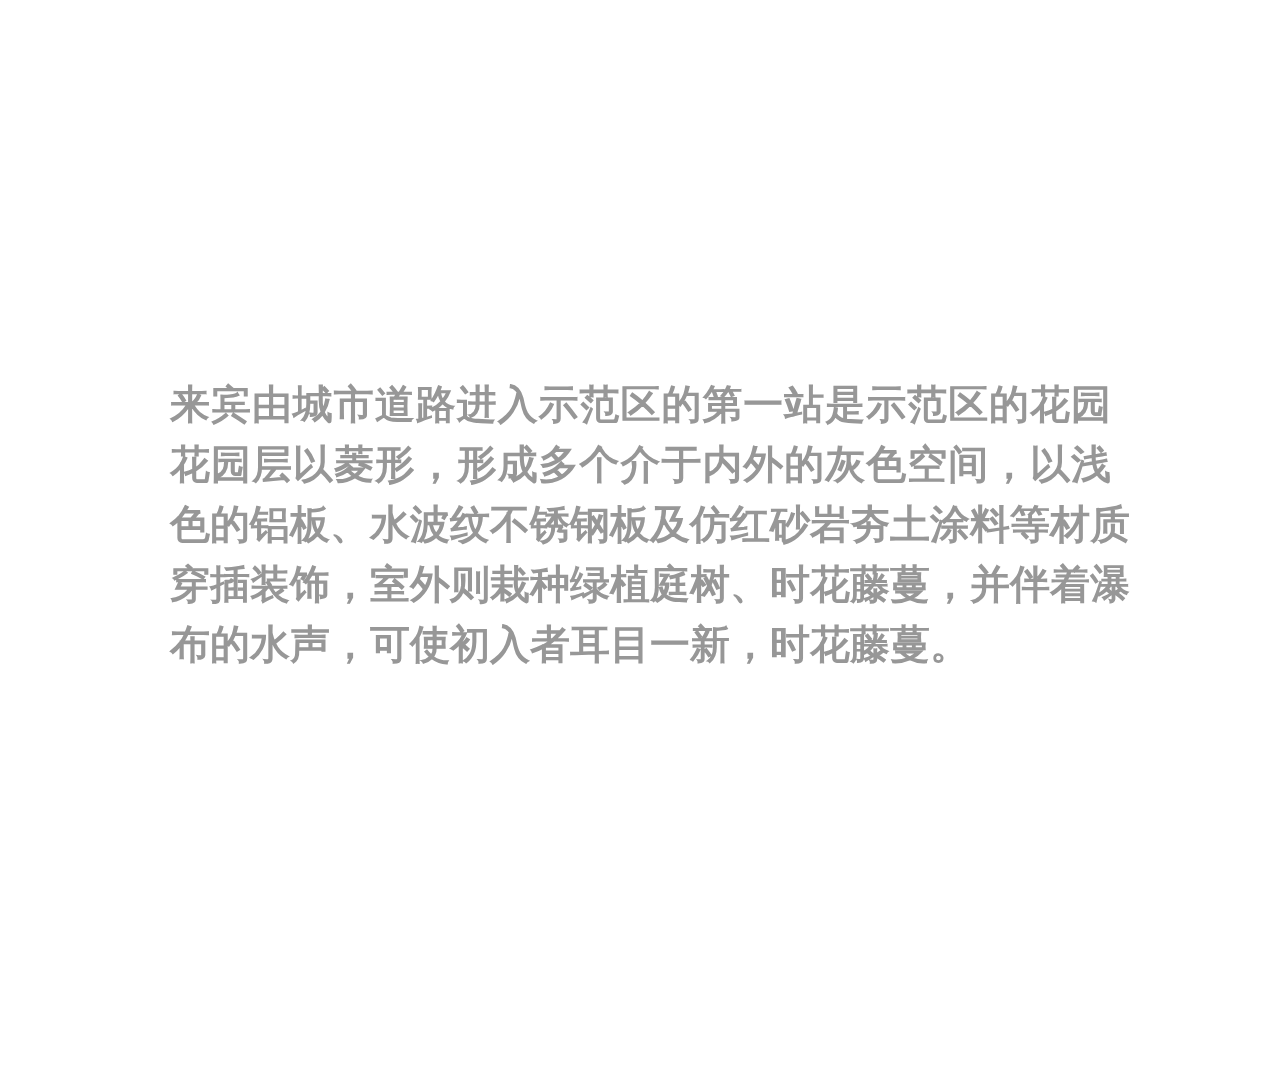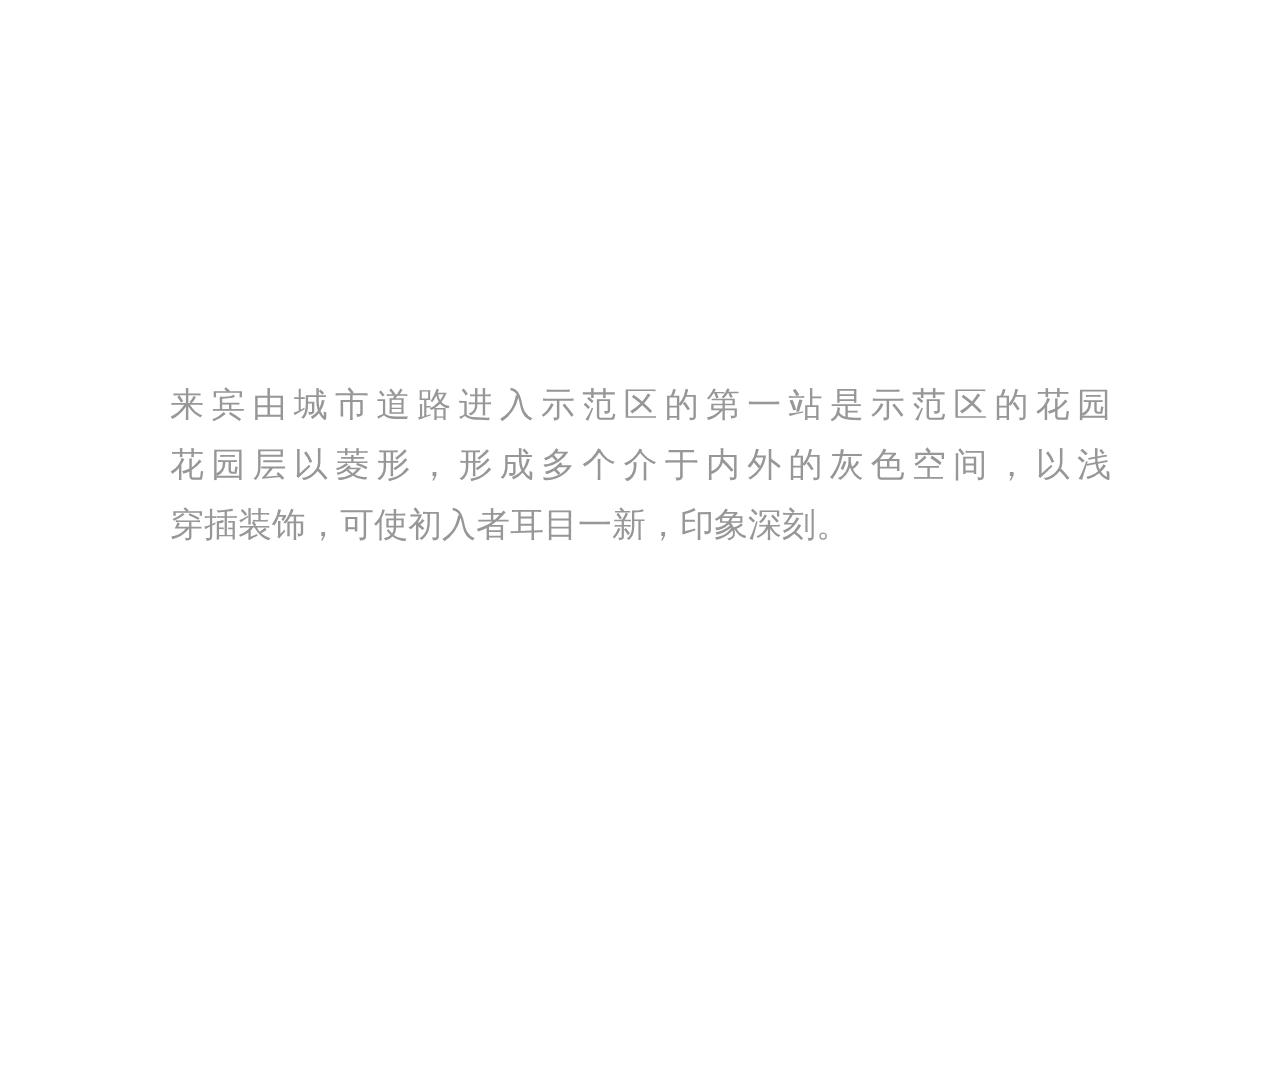--- a/index.html
+++ b/index.html
@@ -18,37 +18,39 @@
     position: absolute;
     inset: 0;
     background: #ffffff;
   }
   .paragraph {
     position: absolute;
     left: 170px;
     top: 374px;
     width: 941px;
     color: var(--text-color, #979797);
-    font-size: 34px;
+    font-size: 40px;
     line-height: 60px;
-    font-weight: 400;
+    font-weight: 700;
     letter-spacing: 0;
   }
   .paragraph .line {
     text-align: justify;
     text-justify: inter-ideograph;
     text-align-last: justify;
     white-space: nowrap;
   }
   .paragraph .line:last-child {
     text-align-last: left;
   }
 </style>
 </head>
 <body style="--text-color: #979797; background: rgb(255, 255, 255);">
 
 <div class="page">
   <div class="paragraph">
     <div class="line">来宾由城市道路进入示范区的第一站是示范区的花园</div>
     <div class="line">花园层以菱形，形成多个介于内外的灰色空间，以浅</div>
-    <div class="line">穿插装饰，可使初入者耳目一新，印象深刻。</div>
+    <div class="line">色的铝板、水波纹不锈钢板及仿红砂岩夯土涂料等材质</div>
+    <div class="line">穿插装饰，室外则栽种绿植庭树、时花藤蔓，并伴着瀑</div>
+    <div class="line">布的水声，可使初入者耳目一新，时花藤蔓。</div>
   </div>
 </div>
 
 </body></html>

